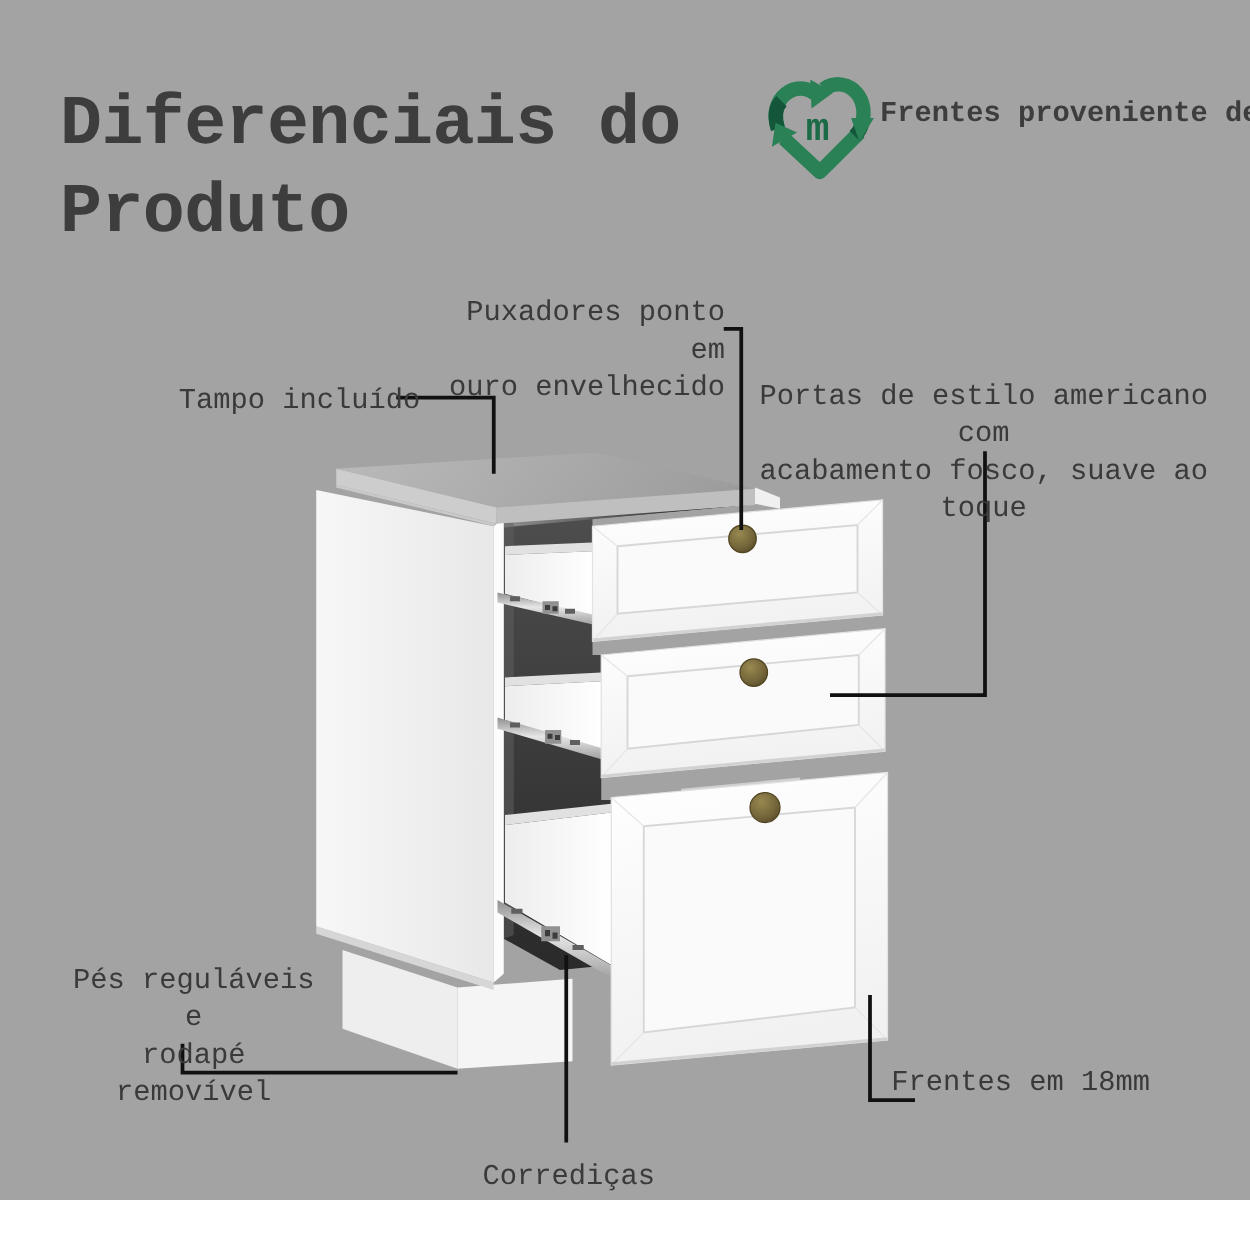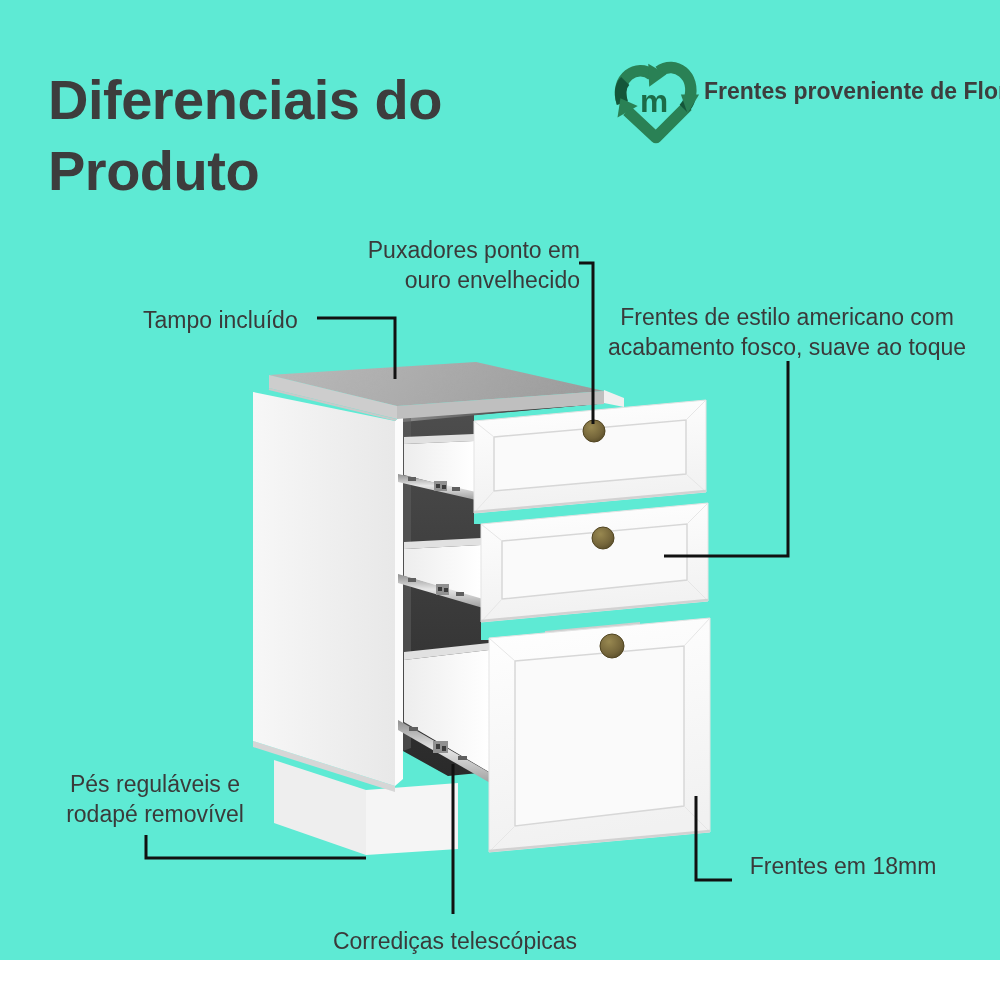--- a/index.html
+++ b/index.html
@@ -1,30 +1,30 @@
 <!DOCTYPE html>
 <html><head>
 <meta charset="utf-8">
 <style>
   html,body{margin:0;padding:0;background:#ffffff;font-family:"Liberation Sans",sans-serif;}
-  .page{position:relative;width:1000px;height:960px;background:#5eead4;overflow:hidden;}
+  .page{position:relative;width:1000px;height:960px;background:#a3a3a3;overflow:hidden;font-family:Liberation Mono, monospace;}
   .title{position:absolute;left:48px;top:26px;width:540px;font-size:56px;line-height:1.28;
          font-weight:bold;color:#3d3d3d;letter-spacing:-0.5px;}
   .badge-logo{position:absolute;left:606px;top:56px;width:96px;height:96px;}
   .badge-text{position:absolute;left:704px;top:76px;font-size:23px;font-weight:bold;
               color:#3d3d3d;line-height:30px;white-space:nowrap;}
   .scene{position:absolute;left:0;top:0;width:1000px;height:1000px;}
   .callout{position:absolute;font-size:23px;color:#3a3a3a;line-height:30px;}
   .callout span{display:block;}
   .co-handles{left:350px;top:235px;width:230px;text-align:right;}
   .co-countertop{left:143px;top:305px;width:220px;text-align:left;}
   .co-doors{left:607px;top:302px;width:360px;text-align:center;}
   .co-feet{left:55px;top:769px;width:200px;text-align:center;}
   .co-slides{left:330px;top:926px;width:250px;text-align:center;}
-  .co-fronts{left:713px;top:851px;width:260px;text-align:center;}
+  .co-fronts{left:713px;top:851px;width:260px;text-align:left;}
 </style>
 </head>
 <body>
 
 <div class="page">
 
   <h1 class="title">Diferenciais do Produto</h1>
 
   <svg class="badge-logo" viewBox="0 0 100 100">
     <g fill="none" stroke="#2a8155" stroke-width="12">
@@ -183,21 +183,21 @@
   <div class="callout co-countertop">
     <span>Tampo incluído</span>
   </div>
 
   <div class="callout co-handles">
     <span>Puxadores ponto em</span>
     <span>ouro envelhecido</span>
   </div>
 
   <div class="callout co-doors">
-    <span>Frentes de estilo americano com</span>
+    <span>Portas de estilo americano com</span>
     <span>acabamento fosco, suave ao toque</span>
   </div>
 
   <div class="callout co-slides">
     <span>Corrediças telescópicas</span>
   </div>
 
   <div class="callout co-feet">
     <span>Pés reguláveis e</span>
     <span>rodapé removível</span>

